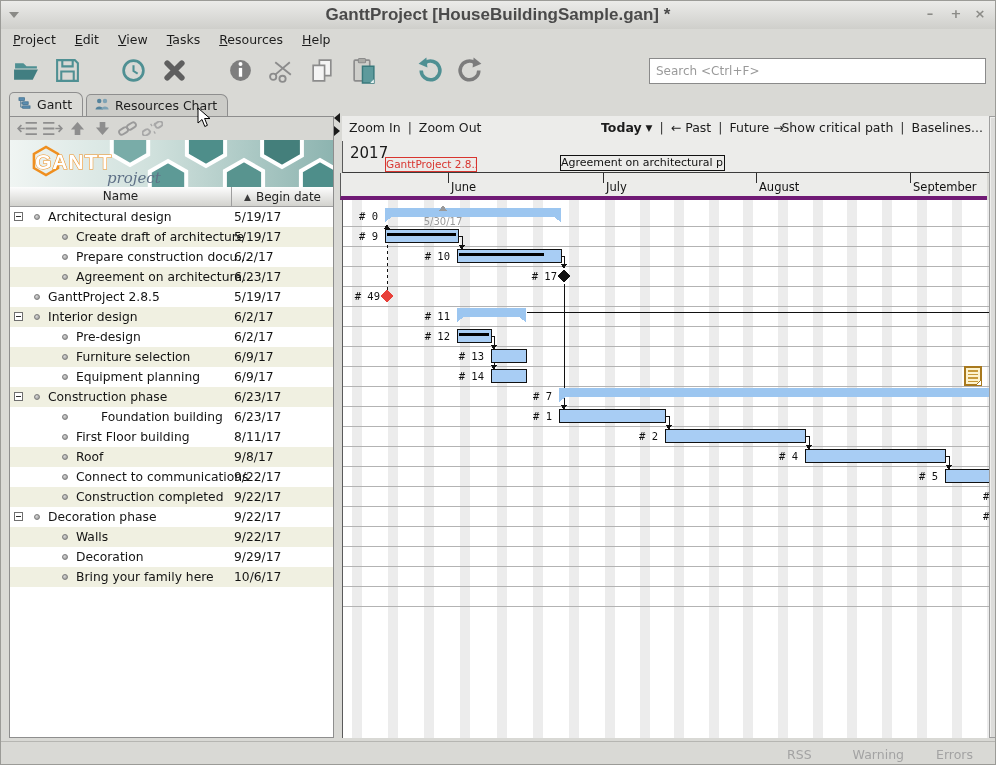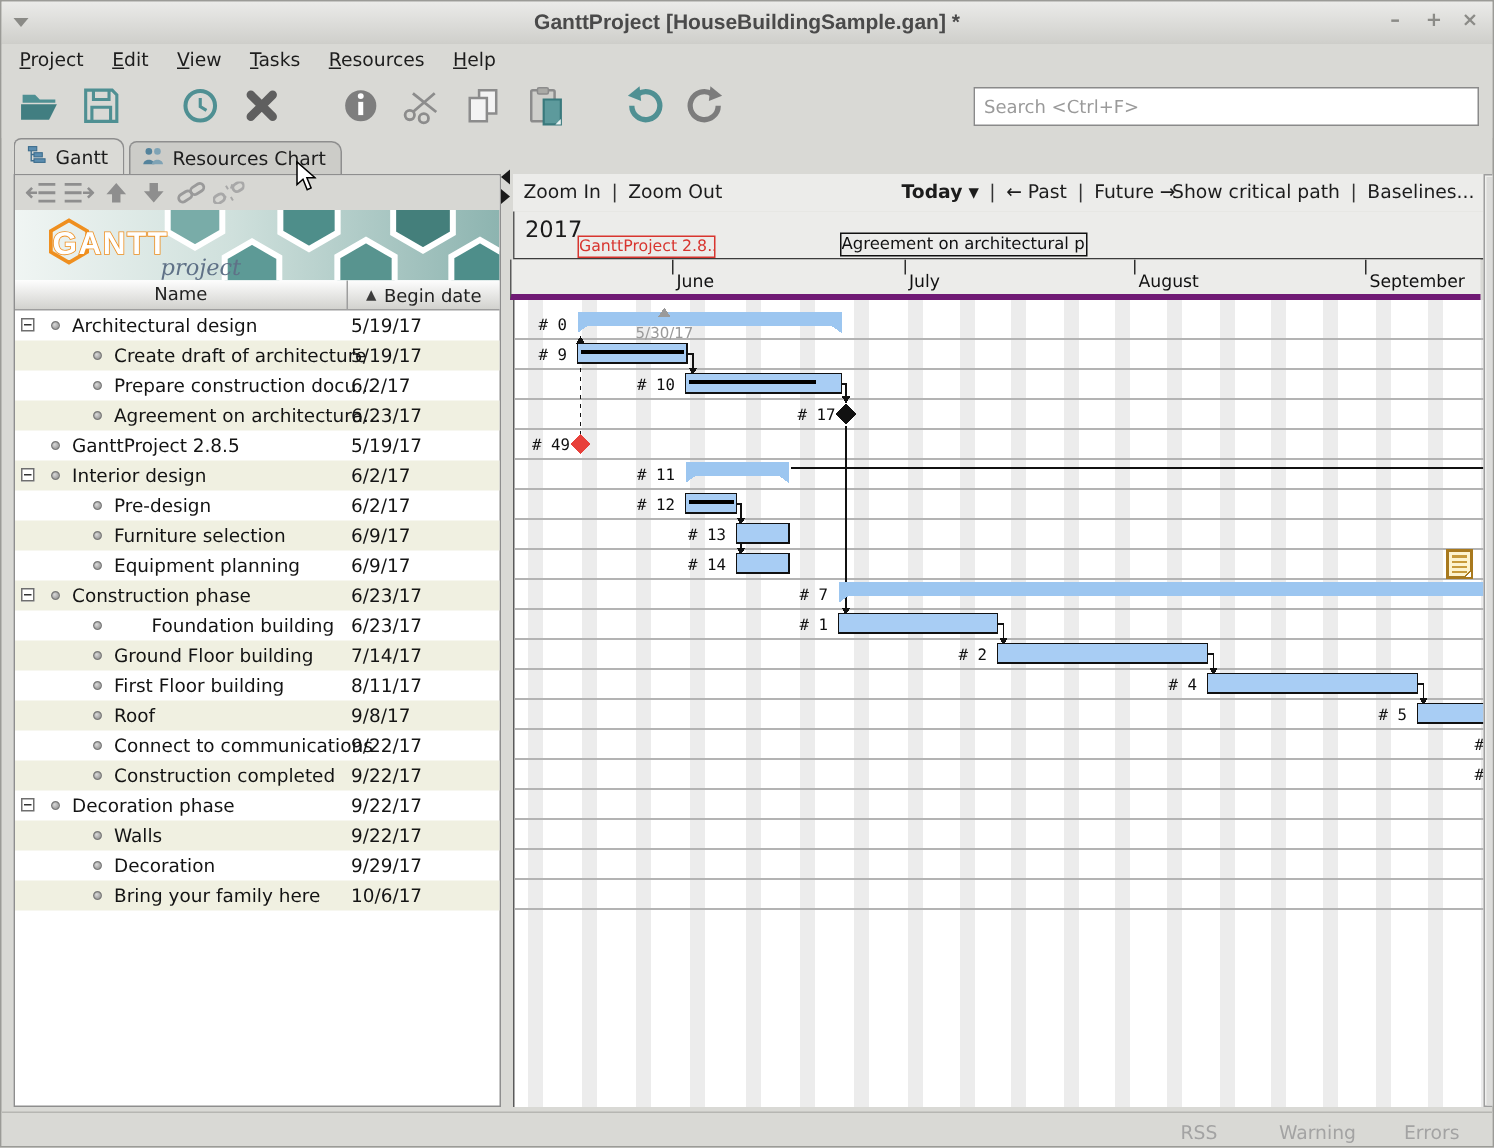--- a/index.html
+++ b/index.html
@@ -3,21 +3,21 @@
 <meta charset="utf-8">
 <style>
   html,body{margin:0;padding:0;background:#b8b8b4;font-family:"DejaVu Sans",sans-serif;}
   #win{position:relative;width:996px;height:765px;background:#d9d9d5;overflow:hidden;
        border:1px solid #9b9b97;box-sizing:border-box;}
   .abs{position:absolute;}
 
   
   #titlebar{left:0;top:0;width:100%;height:28px;background:linear-gradient(#eceuea,#d0d0cc);
             background:linear-gradient(#ebebe9,#cfcfcb);border-bottom:1px solid #b1b1ad;}
-  #title-text{width:100%;text-align:center;line-height:27px;font-size:14px;font-weight:bold;color:#4a4a4a;
+  #title-text{width:100%;text-align:center;line-height:27px;font-size:17px;font-weight:bold;color:#4a4a4a;
               font-family:"Liberation Sans",sans-serif;}
   #win-menu-icon{left:8px;top:11px;width:0;height:0;border-left:5px solid transparent;
                  border-right:5px solid transparent;border-top:6px solid #8a8a86;}
   .win-btn{top:0;width:26px;height:27px;text-align:center;line-height:26px;font-size:13px;color:#8b8b87;font-weight:bold;}
 
   
   #menubar{left:0;top:28px;width:100%;height:20px;background:#d9d9d5;display:flex;align-items:center;
            padding-left:12px;box-sizing:border-box;font-size:12.5px;color:#1d1d1d;}
   .menu-item{margin-right:19px;}
 
@@ -346,25 +346,20 @@
         <div class="trow alt">
           <span class="expander"></span>
           <span class="bullet" style="left: 24px;"></span>
           <span class="tname" style="left: 38px;">Construction phase</span>
           <span class="tdate">6/23/17</span>
         </div>
         <div class="trow">
           <span class="bullet" style="left: 52px;"></span>
           <span class="tname" style="left: 66px; margin-left: 25px;">Foundation building</span>
           <span class="tdate">6/23/17</span>
-        </div>
-        <div class="trow alt">
-          <span class="bullet" style="left: 52px;"></span>
-          <span class="tname" style="left: 66px;">Ground Floor building</span>
-          <span class="tdate">7/14/17</span>
         </div>
         <div class="trow">
           <span class="bullet" style="left: 52px;"></span>
           <span class="tname" style="left: 66px;">First Floor building</span>
           <span class="tdate">8/11/17</span>
         </div>
         <div class="trow alt">
           <span class="bullet" style="left: 52px;"></span>
           <span class="tname" style="left: 66px;">Roof</span>
           <span class="tdate">9/8/17</span>

